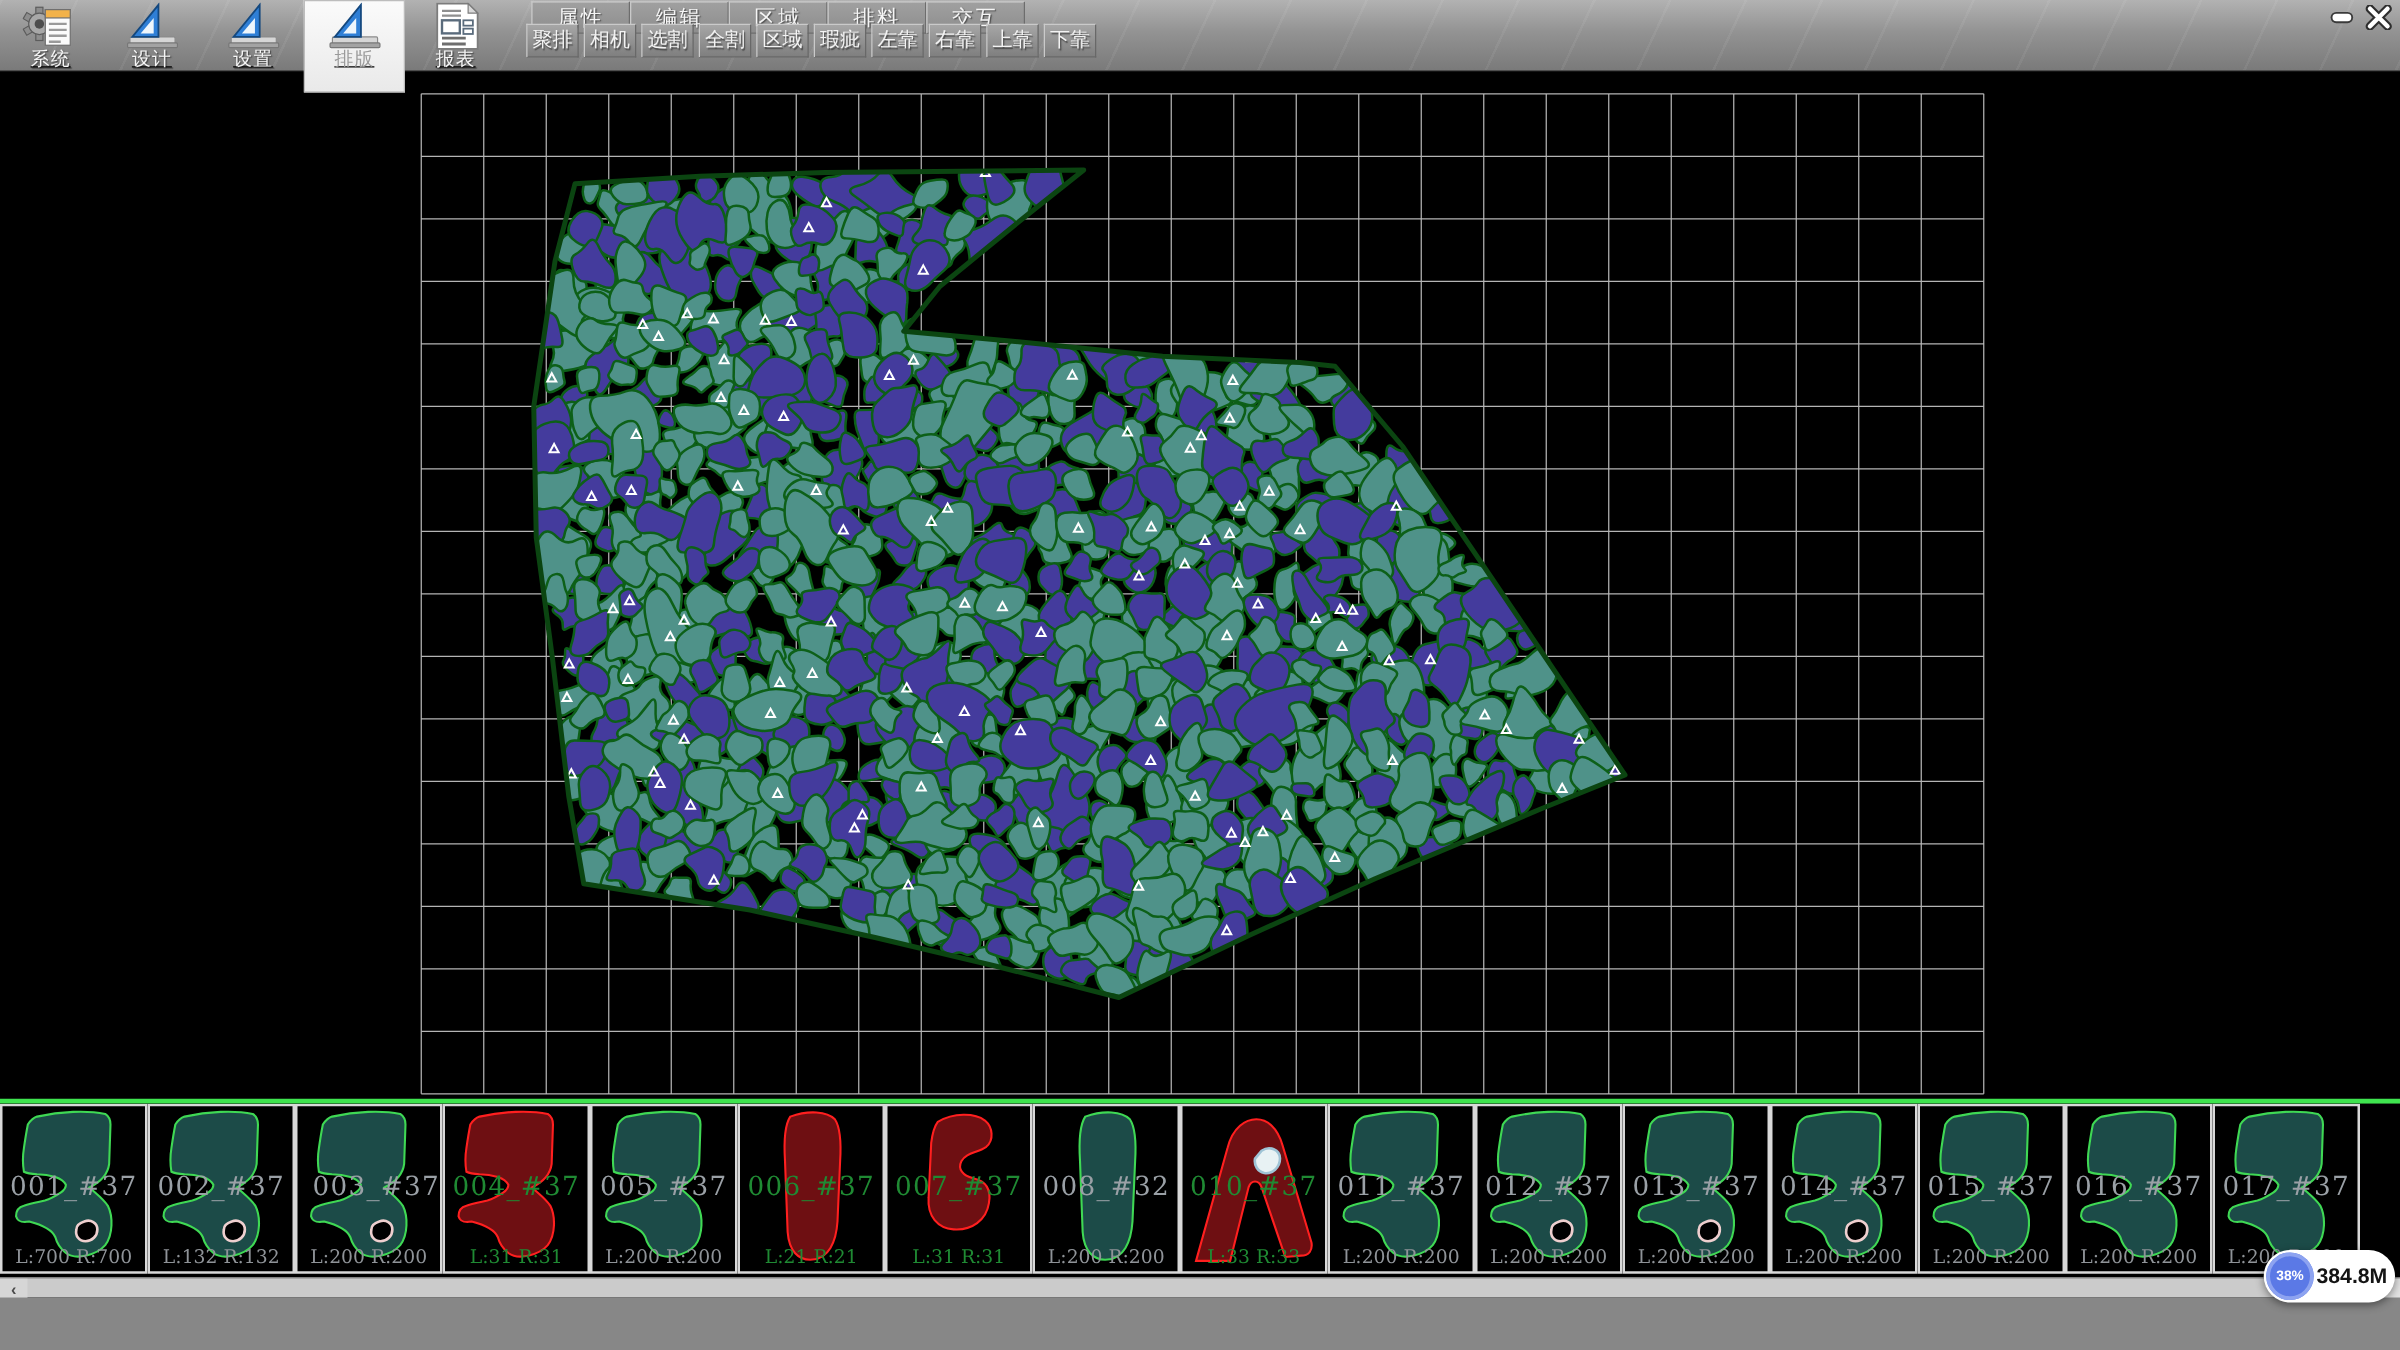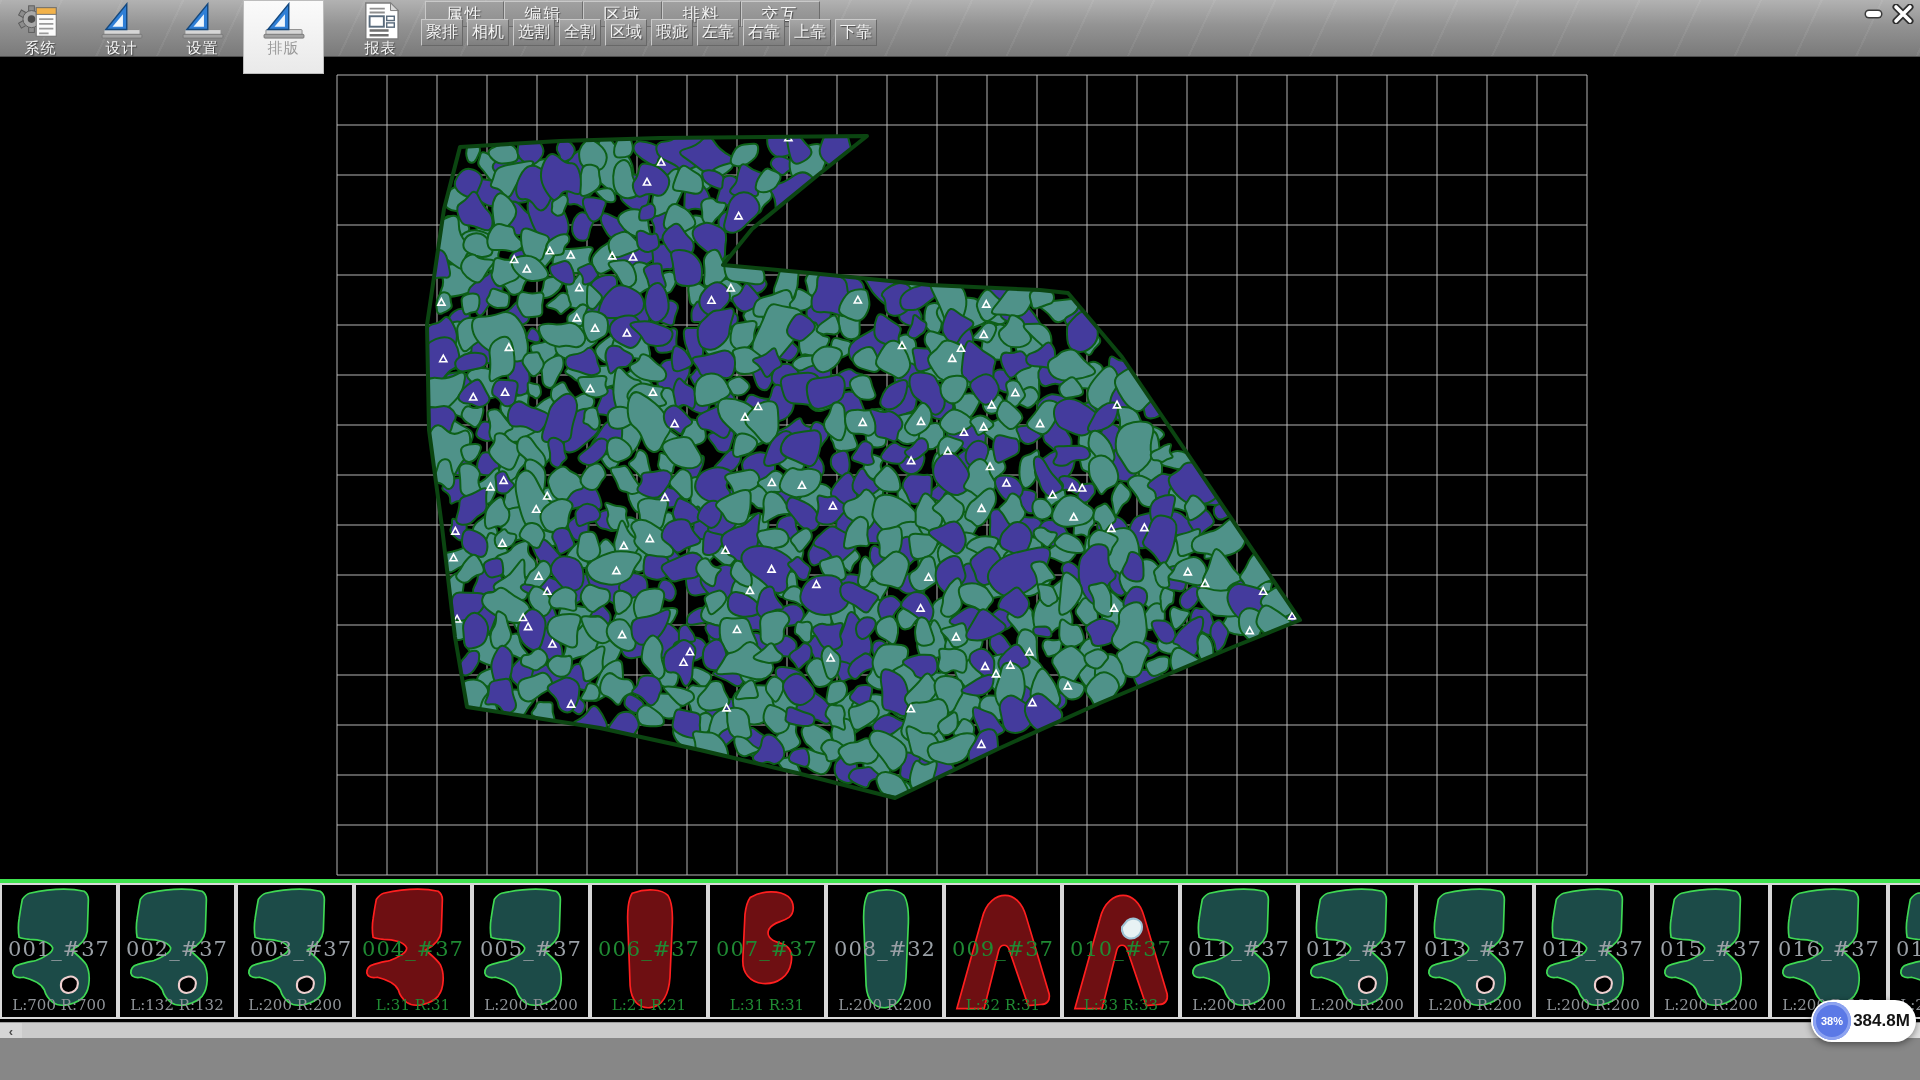--- a/index.html
+++ b/index.html
@@ -6,21 +6,21 @@
     font-family:"Liberation Sans",sans-serif;-webkit-font-smoothing:antialiased;}
   *{box-sizing:border-box;}
 
   
   .toolbar{position:absolute;left:0;top:0;width:1920px;height:57px;
     background:linear-gradient(180deg,#b2b2b2 0%,#939393 45%,#7a7a7a 100%);
     border-bottom:1px solid #4e4e4e;z-index:30;}
   .toolbar .streaks{position:absolute;inset:0;
     background:repeating-linear-gradient(115deg,rgba(255,255,255,.06) 0 2px,rgba(0,0,0,0) 2px 55px);
     pointer-events:none;}
-  .icon-cell{position:absolute;top:0;width:81px;height:74px;text-align:center;cursor:default;}
+  .icon-cell{position:absolute;top:0;width:81px;height:74px;text-align:center;cursor:default;text-decoration:underline;}
   .icon-cell.active{background:linear-gradient(180deg,#fbfbfb,#e9e9e9);box-shadow:inset 0 0 0 1px #bdbdbd;}
   .icon-cell svg{display:block;margin:2px auto 0 auto;width:46px;height:38px;}
   .icon-label{display:block;font-size:15px;color:#f6f6f6;text-shadow:1px 1px 1px rgba(40,40,40,.75);
     line-height:15px;letter-spacing:1px;}
   .icon-cell.active .icon-label{color:#9a9a9a;text-shadow:none;}
   .menubar{position:absolute;left:425px;top:1px;height:27px;display:flex;}
   .menu-btn{width:79px;height:26px;background:linear-gradient(#a0a0a0,#8d8d8d);
     border:1px solid;border-color:#c9c9c9 #6d6d6d #6d6d6d #c9c9c9;
     color:#f5f5f5;font-size:17px;text-shadow:1px 1px 1px rgba(40,40,40,.7);
     display:flex;align-items:center;justify-content:center;letter-spacing:2px;cursor:default;}
@@ -108,21 +108,21 @@
       </div>
       <div class="icon-cell active" style="left: 243px;">
         <svg viewBox="0 0 48 40">
       <rect x="5" y="29" width="38" height="6" rx="1" fill="#d6d6d6" stroke="#8a8a8a"></rect>
       <rect x="3" y="34" width="42" height="4" rx="1" fill="#a3a3a3" stroke="#777"></rect>
       <path d="M29,2 L29,29 L7,29 Z" fill="#2f7fd6" stroke="#14487e" stroke-width="1.5"></path>
       <path d="M25,13 L25,26 L14,26 Z" fill="#eef6fc"></path>
         </svg>
         <span class="icon-label">排版</span>
       </div>
-      <div class="icon-cell" style="left: 340px;">
+      <div class="icon-cell" style="left: 324px;">
         <svg viewBox="0 0 48 40">
       <path d="M8,1 h26 l8,8 v30 h-34 z" fill="#ffffff" stroke="#7c7c7c" stroke-width="1.5"></path>
       <path d="M34,1 l8,8 h-8 z" fill="#d9d9d9" stroke="#7c7c7c"></path>
       <path d="M12,7 h16 M12,11 h16" stroke="#8f8f8f" stroke-width="2"></path>
       <rect x="12" y="15" width="15" height="11" fill="#fff" stroke="#5a6b7c" stroke-width="2"></rect>
       <rect x="30" y="15" width="8" height="4.5" fill="#fff" stroke="#5a6b7c" stroke-width="1.5"></rect>
       <rect x="30" y="22" width="8" height="4.5" fill="#fff" stroke="#5a6b7c" stroke-width="1.5"></rect>
       <path d="M12,30 h20 M12,35 h20" stroke="#6e6e6e" stroke-width="2.5"></path>
         </svg>
         <span class="icon-label">报表</span>
@@ -1135,27 +1135,20 @@
     <div class="thumb-cell">
       <svg viewBox="0 0 100 122" preserveAspectRatio="xMidYMid meet">
         <path d="M34,6 C48,1 62,2 68,8 C72,14 73,24 72,40 L70,86 C69,102 63,114 51,115 C40,116 33,108 32,94 L30,40 C29,24 30,12 34,6 Z" fill="#1c4b48" stroke="#3fd854" stroke-width="1.6"></path>
       </svg>
       <div class="thumb-id" style="color: rgb(154, 160, 166);">008_#32</div>
       <div class="thumb-lr" style="color: rgb(143, 147, 152);">L:200 R:200</div>
     </div>
     <div class="thumb-cell">
       <svg viewBox="0 0 100 122" preserveAspectRatio="xMidYMid meet">
         <path d="M6,116 L30,30 C34,14 44,8 52,8 C60,8 68,14 72,28 L94,102 C95,108 92,112 86,112 L74,113 L56,60 C54,54 48,54 46,60 L32,116 Z" fill="#6e0f12" stroke="#ff1f1f" stroke-width="1.6"></path>
-      </svg>
-      <div class="thumb-id" style="color: rgb(31, 138, 51);">009_#37</div>
-      <div class="thumb-lr" style="color: rgb(31, 138, 51);">L:32 R:31</div>
-    </div>
-    <div class="thumb-cell">
-      <svg viewBox="0 0 100 122" preserveAspectRatio="xMidYMid meet">
-        <path d="M6,116 L30,30 C34,14 44,8 52,8 C60,8 68,14 72,28 L94,102 C95,108 92,112 86,112 L74,113 L56,60 C54,54 48,54 46,60 L32,116 Z" fill="#6e0f12" stroke="#ff1f1f" stroke-width="1.6"></path>
         <path d="M56,32 C62,28 70,31 70,38 C70,45 64,50 58,49 C53,48 50,43 51,38 Z" fill="#e8f2f4" stroke="#9fc4d6" stroke-width="2"></path>
       </svg>
       <div class="thumb-id" style="color: rgb(31, 138, 51);">010_#37</div>
       <div class="thumb-lr" style="color: rgb(31, 138, 51);">L:33 R:33</div>
     </div>
     <div class="thumb-cell">
       <svg viewBox="0 0 100 122" preserveAspectRatio="xMidYMid meet">
         <path d="M22,6 C40,2 60,1 74,4 C77,6 78,8 78,12 L77,42 C76,50 70,56 62,60 C66,64 72,68 76,74 C80,82 80,96 74,104 C68,111 52,116 44,110 C39,106 37,102 36,98 C33,91 24,88 16,86 C10,87 7,86 6,82 C6,78 8,75 12,74 C18,72 24,71 28,70 C33,68.5 37,66 40,64 C43,62 44,60 44,58 C42,54 39,53 36,52 C31,50.5 26,50 22,50 C18,49.7 14,49 12,48 C11,42 11,36 12,30 C13,23 14,17 15,12 C17,9 19,7 22,6 Z" fill="#1c4b48" stroke="#3fd854" stroke-width="1.6"></path>
       </svg>
       <div class="thumb-id" style="color: rgb(154, 160, 166);">011_#37</div>

